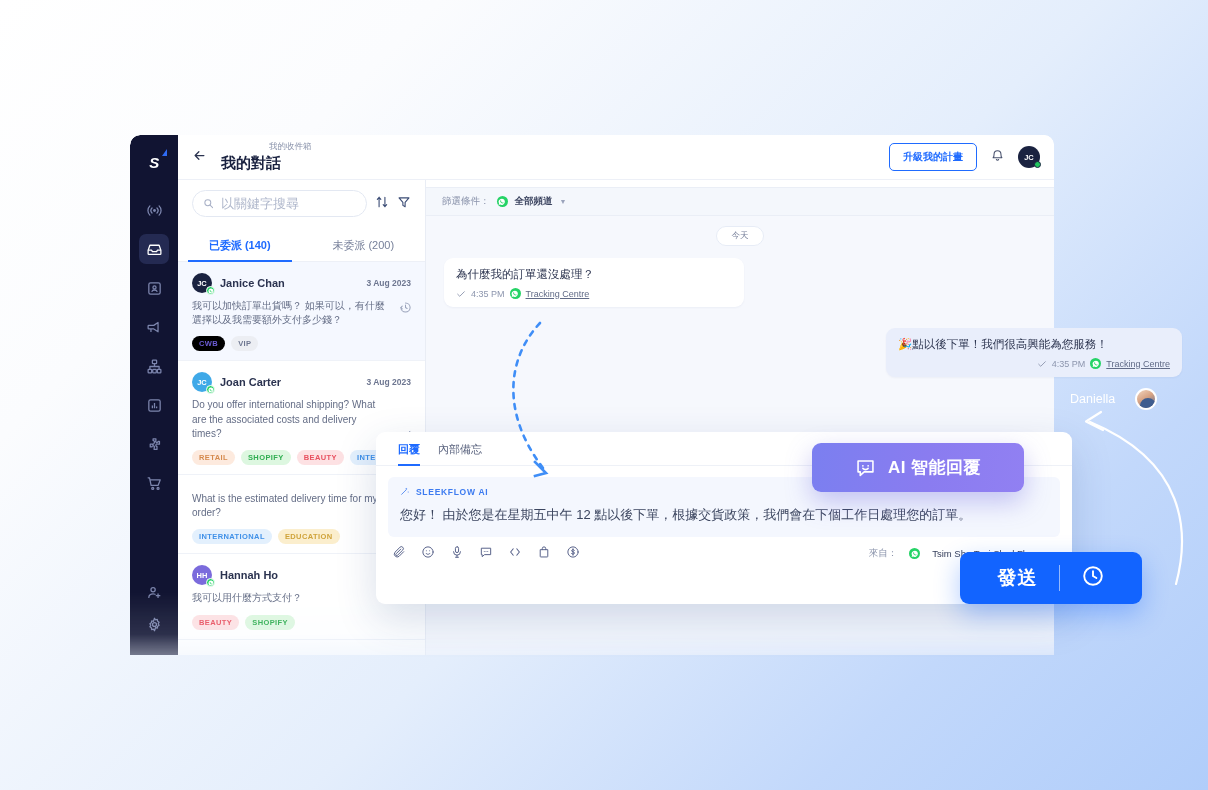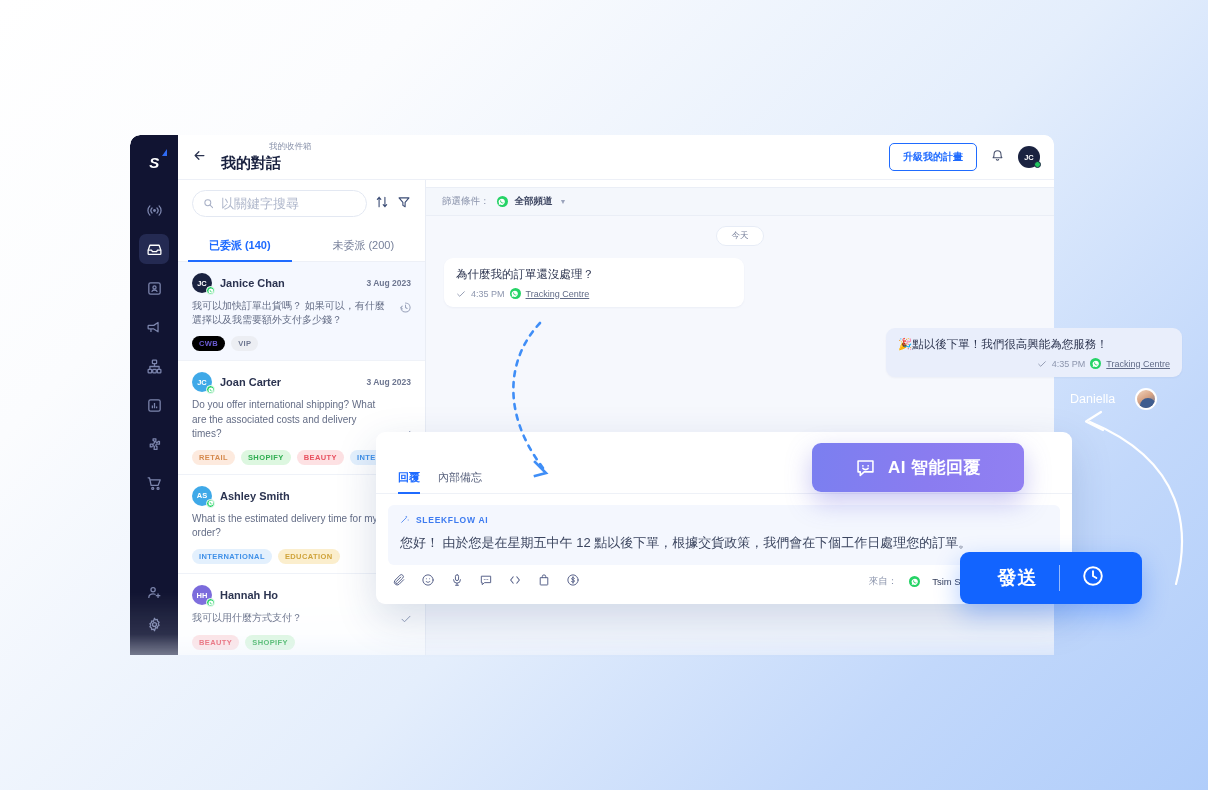--- a/index.html
+++ b/index.html
@@ -190,21 +190,21 @@
   .bubble-meta .check svg { width: 10px; height: 10px; display:block; }
   .bubble-meta .src { color: #5a6party; color: #616b87; text-decoration: underline; }
 
   
   .compose {
     position: absolute; left: 376px; top: 432px; width: 696px; height: 172px;
     background: #ffffff; border-radius: 9px;
     box-shadow: 0 14px 40px rgba(35,65,130,.18);
     z-index: 30;
   }
-  .compose-tabs { display: flex; gap: 18px; padding: 10px 22px 0 22px; border-bottom: 1px solid #eef1f7; margin-top: 28px; }
+  .compose-tabs { display: flex; gap: 18px; padding: 10px 22px 0 22px; border-bottom: 1px solid #eef1f7; }
   .compose-tab { font-size: 11px; padding-bottom: 8px; color: #5c6party; color: #5b647f; cursor: pointer; position: relative; }
   .compose-tab.active { color: #1f6bff; font-weight: 700; }
   .compose-tab.active::after {
     content:""; position:absolute; left:0; right:0; bottom:-1px; height:2px; background:#1f6bff;
   }
   .ai-box {
     margin: 11px 12px 0 12px; background: #f4f7fe; border-radius: 6px;
     padding: 9px 12px 12px 12px;
   }
   .ai-label {
@@ -495,32 +495,20 @@
           <span class="tag" style="background:#e3f0fd;color:#3f90e8">INTERNATIONAL</span>
         </div>
         <div class="conv-check">
           <svg viewBox="0 0 24 24" fill="none" stroke="currentColor" stroke-width="2" stroke-linecap="round" stroke-linejoin="round">
               <path d="M4 12.5l5 5L20 6.5"></path>
             </svg>
         </div>
       </div>
 
       <div class="conv-item">
-        <div class="conv-top">
-          <div class="avatar" style="background:#3fa9e8">
-            <span>AS</span>
-            <span class="wa">
-              <svg viewBox="0 0 24 24" fill="currentColor">
-                  <path d="M12 2a10 10 0 00-8.6 15.1L2 22l5-1.3A10 10 0 1012 2zm5.3 14c-.2.6-1.2 1.2-1.7 1.2-.5.1-1 .1-1.7-.1-.4-.1-.9-.3-1.5-.6-2.7-1.2-4.4-3.9-4.5-4-.1-.2-1-1.4-1-2.6s.6-1.8.9-2.1c.2-.2.5-.3.7-.3h.5c.2 0 .4 0 .6.5l.8 1.9c.1.2 0 .4-.1.5l-.4.5c-.1.2-.3.3-.1.6.2.3.8 1.3 1.7 2.1 1.1 1 2 1.3 2.3 1.4.2.1.4.1.6-.1l.7-.9c.2-.2.4-.2.6-.1l1.8.9c.2.1.4.2.4.3.1.2.1.7-.1 1.3z"></path>
-                </svg>
-            </span>
-          </div>
-          <span class="conv-name">Ashley Smith</span>
-          <span class="conv-date"></span>
-        </div>
         <div class="conv-msg">What is the estimated delivery time for my order?</div>
         <div class="conv-tags">
           <span class="tag" style="background:#e3f0fd;color:#3f90e8">INTERNATIONAL</span>
           <span class="tag" style="background:#fbeecd;color:#cfa33a">EDUCATION</span>
         </div>
       </div>
 
       <div class="conv-item">
         <div class="conv-top">
           <div class="avatar" style="background:#7b6bdc">

